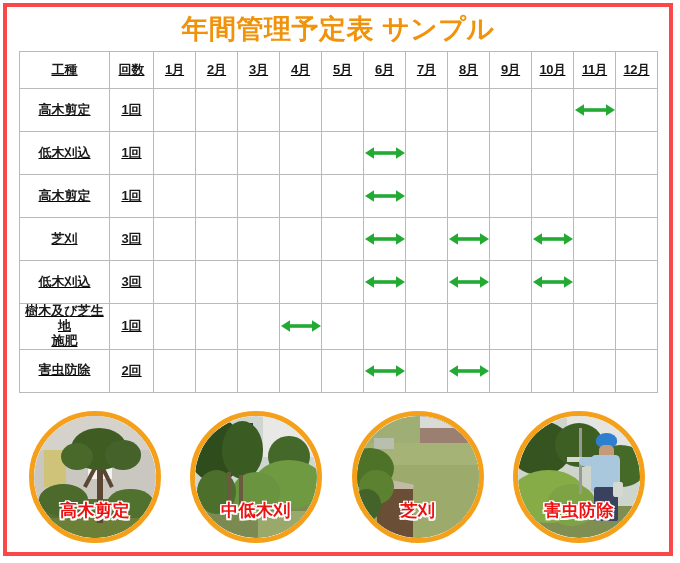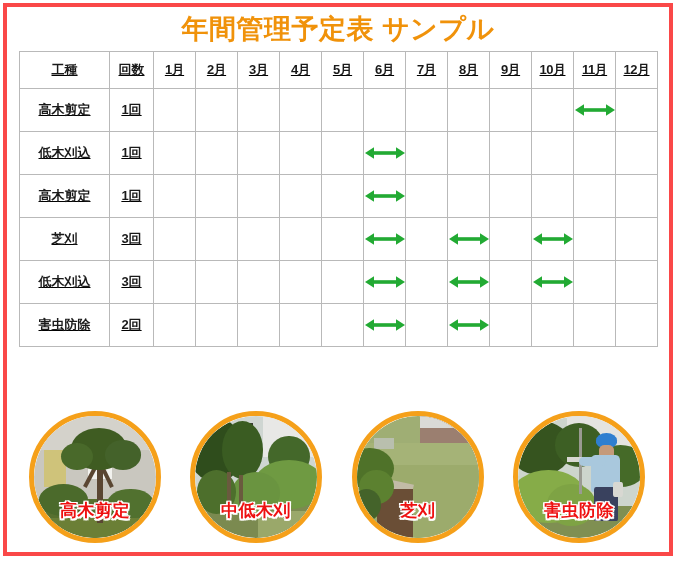--- a/index.html
+++ b/index.html
@@ -311,20 +311,42 @@
             </svg>
           </td>
           <td class="month-cell"></td>
           <td class="month-cell">
             <svg class="arrow" viewBox="0 0 40 14">
               <rect x="7" y="5.2" width="26" height="3.6" fill="#22aa33"></rect>
               <polygon points="0,7 9,1.2 9,12.8" fill="#22aa33"></polygon>
               <polygon points="40,7 31,1.2 31,12.8" fill="#22aa33"></polygon>
             </svg>
           </td>
+          <td class="month-cell"></td>
+          <td class="month-cell"></td>
+        </tr>
+        <tr>
+          <td class="kind-cell two-line">樹木及び芝生地<br>施肥</td>
+          <td class="count-cell">1回</td>
+          <td class="month-cell"></td>
+          <td class="month-cell"></td>
+          <td class="month-cell"></td>
+          <td class="month-cell">
+            <svg class="arrow" viewBox="0 0 40 14">
+              <rect x="7" y="5.2" width="26" height="3.6" fill="#22aa33"></rect>
+              <polygon points="0,7 9,1.2 9,12.8" fill="#22aa33"></polygon>
+              <polygon points="40,7 31,1.2 31,12.8" fill="#22aa33"></polygon>
+            </svg>
+          </td>
+          <td class="month-cell"></td>
+          <td class="month-cell"></td>
+          <td class="month-cell"></td>
+          <td class="month-cell"></td>
+          <td class="month-cell"></td>
+          <td class="month-cell"></td>
           <td class="month-cell"></td>
           <td class="month-cell"></td>
         </tr>
         <tr>
           <td class="kind-cell">害虫防除</td>
           <td class="count-cell">2回</td>
           <td class="month-cell"></td>
           <td class="month-cell"></td>
           <td class="month-cell"></td>
           <td class="month-cell"></td>

